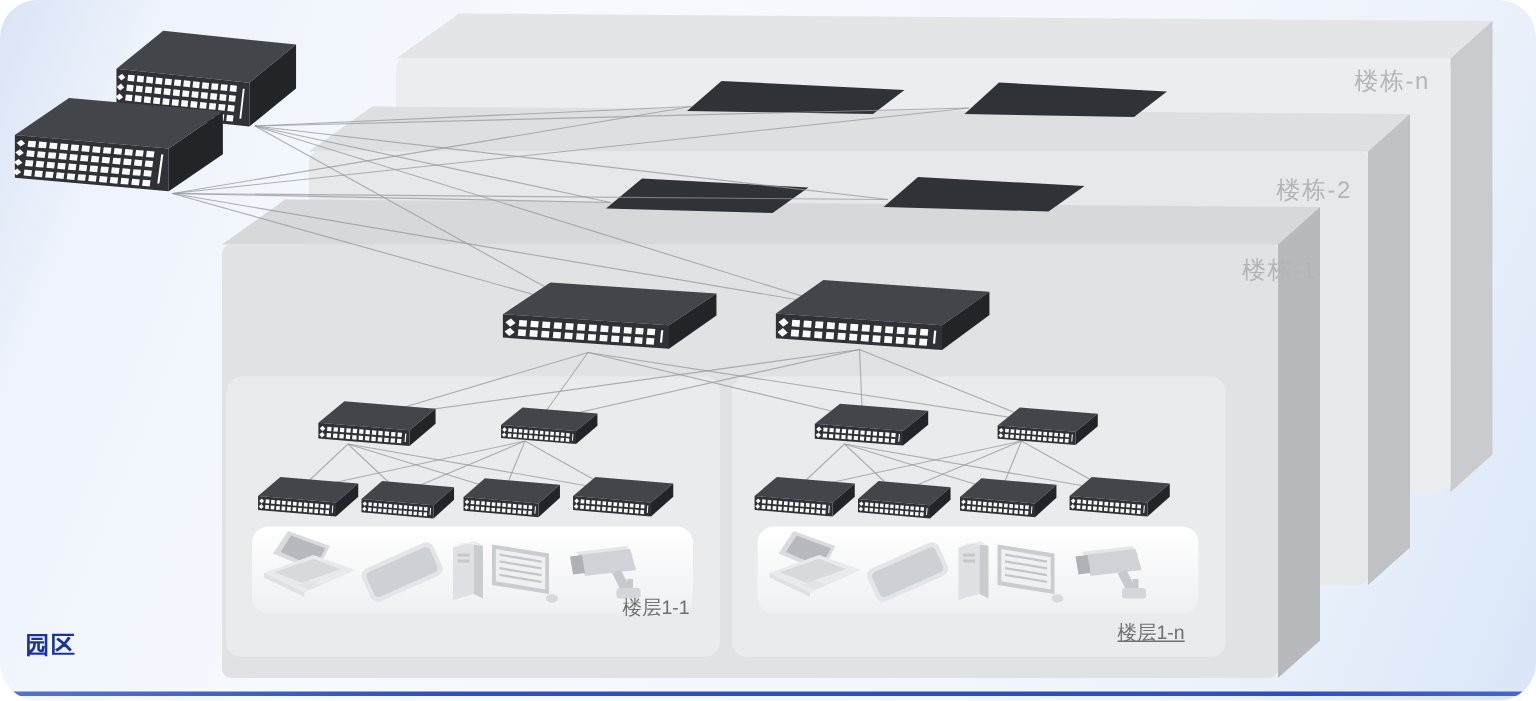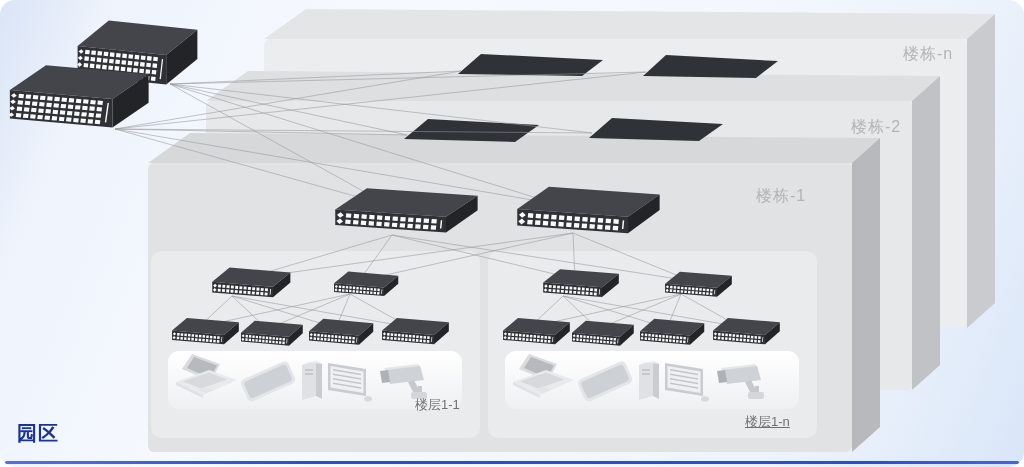--- a/index.html
+++ b/index.html
@@ -1,28 +1,28 @@
 <!DOCTYPE html>
 <html><head>
 <meta charset="utf-8">
 <style>
   html,body{margin:0;padding:0;background:#fff;font-family:"Liberation Sans","DejaVu Sans",sans-serif;}
   .stage{
-    position:relative;width:1024px;height:467px;border-radius:15px;overflow:hidden;
+    position:relative;width:1024px;height:467px;border-radius:25px;overflow:hidden;
     background:linear-gradient(112deg,#d9e4f6 0%,#eef3fc 9%,#f6f9fe 30%,#f4f7fd 62%,#ecf2fb 82%,#d9e6f8 100%);
   }
   .stage::after{
     content:'';position:absolute;left:5px;right:5px;bottom:3px;height:3px;border-radius:3px;
     background:linear-gradient(90deg,#5671d2,#2b50c4 30%,#2b50c4 85%,#4a66cd);
   }
   svg{position:absolute;left:0;top:0;}
   .lbl{position:absolute;white-space:nowrap;pointer-events:none;}
   .building-label{font-size:16px;letter-spacing:1px;color:#b2b4b6;}
   .floor-label{font-size:13px;color:#6f7072;}
-  .campus-label{font-size:20px;font-weight:600;letter-spacing:1px;color:#19339b;}
+  .campus-label{font-size:16px;font-weight:600;letter-spacing:1px;color:#19339b;}
 </style>
 </head>
 <body>
 
 <div class="stage">
   <svg id="scene" width="1024" height="467" viewBox="0 0 1024 467">
       <defs>
         <linearGradient id="boxg" x1="0" y1="0" x2="0" y2="1">
           <stop offset="0" stop-color="#ffffff"></stop>
           <stop offset="1" stop-color="#eff0f2"></stop>
@@ -758,19 +758,19 @@
         <polygon points="8,8 42,4 46,18 12,22" fill="#cfd2d6"></polygon>
         <polygon points="2,9 10,8 12,20 4,21" fill="#aeb1b6"></polygon>
         <polygon points="30,20 36,18 42,30 36,32" fill="#c6c9cd"></polygon>
         <rect x="40" y="24" width="4" height="8" fill="#c6c9cd"></rect>
         <rect x="33" y="30" width="16" height="7" rx="2" fill="#d4d6da"></rect>
       </g>
     </svg>
 
   <div class="lbl building-label" style="left: 903px; top: 44px; color: rgb(178, 180, 182);">楼栋-n</div>
   <div class="lbl building-label" style="left: 851px; top: 117px; color: rgb(178, 180, 182);">楼栋-2</div>
-  <div class="lbl building-label" style="left: 756px; top: 170px; color: rgb(178, 180, 182); margin-top: 16px;">楼栋-1</div>
+  <div class="lbl building-label" style="left: 828px; top: 170px; color: rgb(178, 180, 182);">楼栋-1</div>
 
   <div class="lbl floor-label" style="left: 415px; top: 396px; color: rgb(111, 112, 114); text-align: center;">楼层1-1</div>
   <div class="lbl floor-label" style="left: 745px; top: 413px; color: rgb(111, 112, 114); text-decoration: underline;">楼层1-n</div>
 
   <div class="lbl campus-label" style="left: 17px; top: 420px; color: rgb(25, 51, 155);">园区</div>
 </div>
 
 </body></html>

